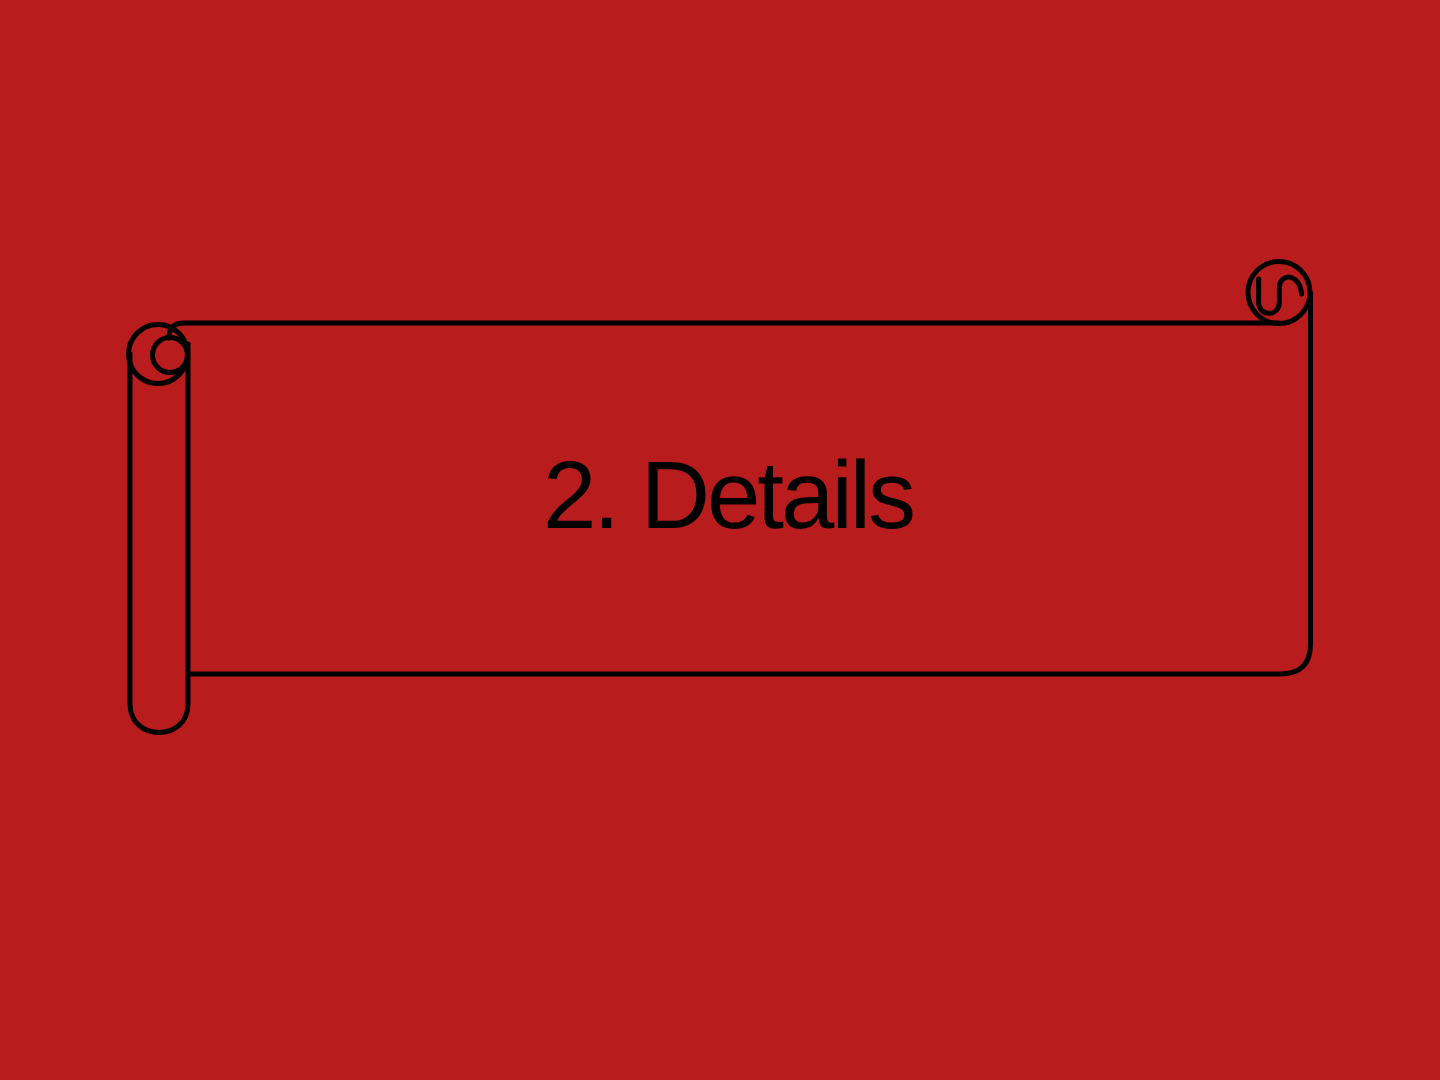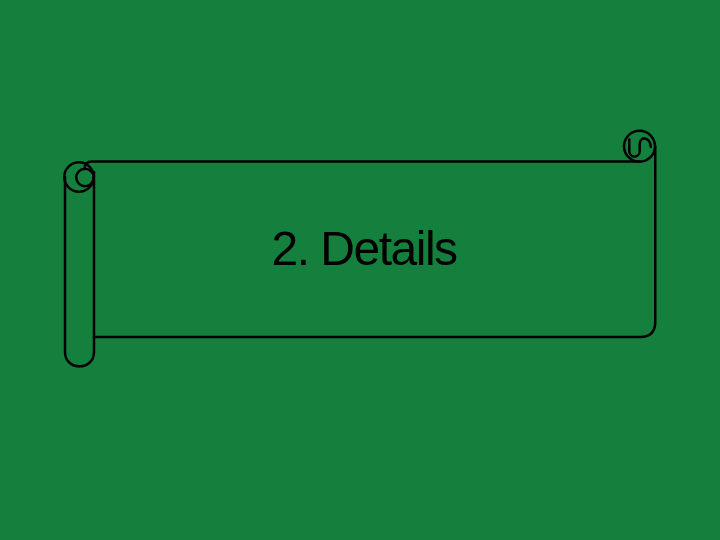--- a/index.html
+++ b/index.html
@@ -3,21 +3,21 @@
 <meta charset="utf-8">
 <style>
   html, body {
     margin: 0;
     padding: 0;
   }
   .slide {
     position: relative;
     width: 720px;
     height: 540px;
-    background: #15803d;
+    background: #b91c1c;
     overflow: hidden;
     font-family: "Liberation Sans", sans-serif;
   }
   .scroll-svg {
     position: absolute;
     left: 0;
     top: 0;
     width: 720px;
     height: 540px;
   }

